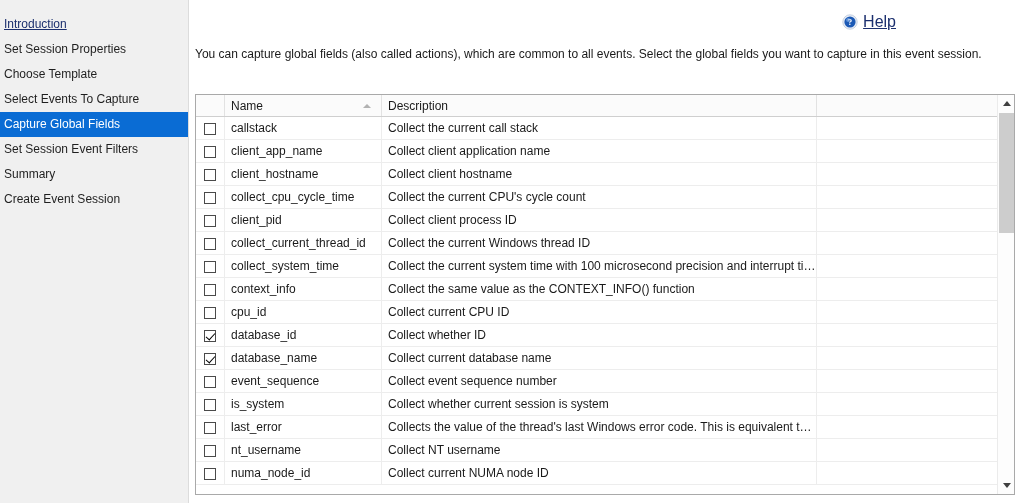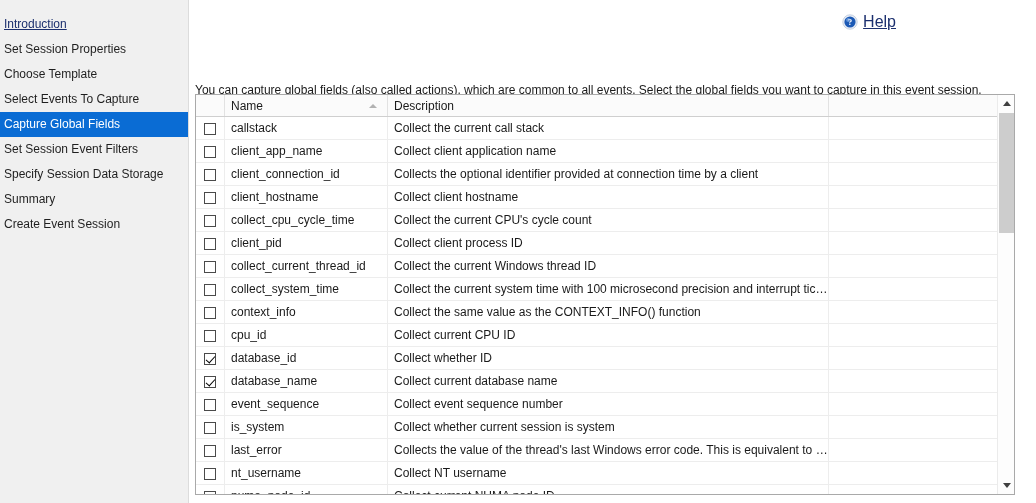--- a/index.html
+++ b/index.html
@@ -88,21 +88,20 @@
     cursor: pointer;
   }
 
   #intro-text {
     position: absolute;
     top: 47px;
     left: 6px;
     font-size: 12px;
     color: #1a1a1a;
     white-space: nowrap;
-    margin-top: 36px;
   }
 
   
   #grid-wrap {
     position: absolute;
     left: 6px;
     top: 94px;
     width: 820px;
     height: 401px;
     border: 1px solid #a9a9a9;
@@ -121,21 +120,21 @@
     table-layout: fixed;
     font-size: 12px;
   }
   table.grid th {
     height: 21px;
     background: #fbfbfb;
     border-right: 1px solid #e2e2e2;
     border-bottom: 1px solid #cfcfcf;
     font-weight: normal;
     text-align: left;
-    padding: 0 12px 0 6px;
+    padding: 0 6px 0 6px;
     color: #1a1a1a;
     position: relative;
     font-size: 12px;
   }
   table.grid th.c-check { width: 28px; padding: 0; }
   table.grid th.c-name  { width: 144px; }
   table.grid th.c-desc  { width: 422px; }
   table.grid th.c-pad   { width: auto; border-right: none; }
 
   table.grid td {
@@ -232,21 +231,20 @@
 <div id="app">
 
   <div id="sidebar">
 
   <div class="wiz-item link"><span>Introduction</span></div>
       <div class="wiz-item"><span>Set Session Properties</span></div>
       <div class="wiz-item"><span>Choose Template</span></div>
       <div class="wiz-item"><span>Select Events To Capture</span></div>
       <div class="wiz-item selected"><span>Capture Global Fields</span></div>
       <div class="wiz-item"><span>Set Session Event Filters</span></div>
-      <div class="wiz-item"><span>Specify Session Data Storage</span></div>
       <div class="wiz-item"><span>Summary</span></div>
       <div class="wiz-item"><span>Create Event Session</span></div>
     </div>
 
   <div id="content">
 
     <div id="help-bar">
       <svg id="help-icon" viewBox="0 0 16 16">
         <circle cx="8" cy="8" r="7.2" fill="#e9eef6" stroke="#b9c6da" stroke-width="0.8"></circle>
         <circle cx="8" cy="8" r="5.6" fill="#1b59b5"></circle>
@@ -280,26 +278,20 @@
                 <td class="c-pad"></td>
               </tr>
               <tr>
                 <td class="c-check"><span class="cbx"></span></td>
                 <td>client_app_name</td>
                 <td>Collect client application name</td>
                 <td class="c-pad"></td>
               </tr>
               <tr>
                 <td class="c-check"><span class="cbx"></span></td>
-                <td>client_connection_id</td>
-                <td>Collects the optional identifier provided at connection time by a client</td>
-                <td class="c-pad"></td>
-              </tr>
-              <tr>
-                <td class="c-check"><span class="cbx"></span></td>
                 <td>client_hostname</td>
                 <td>Collect client hostname</td>
                 <td class="c-pad"></td>
               </tr>
               <tr>
                 <td class="c-check"><span class="cbx"></span></td>
                 <td>collect_cpu_cycle_time</td>
                 <td>Collect the current CPU's cycle count</td>
                 <td class="c-pad"></td>
               </tr>

